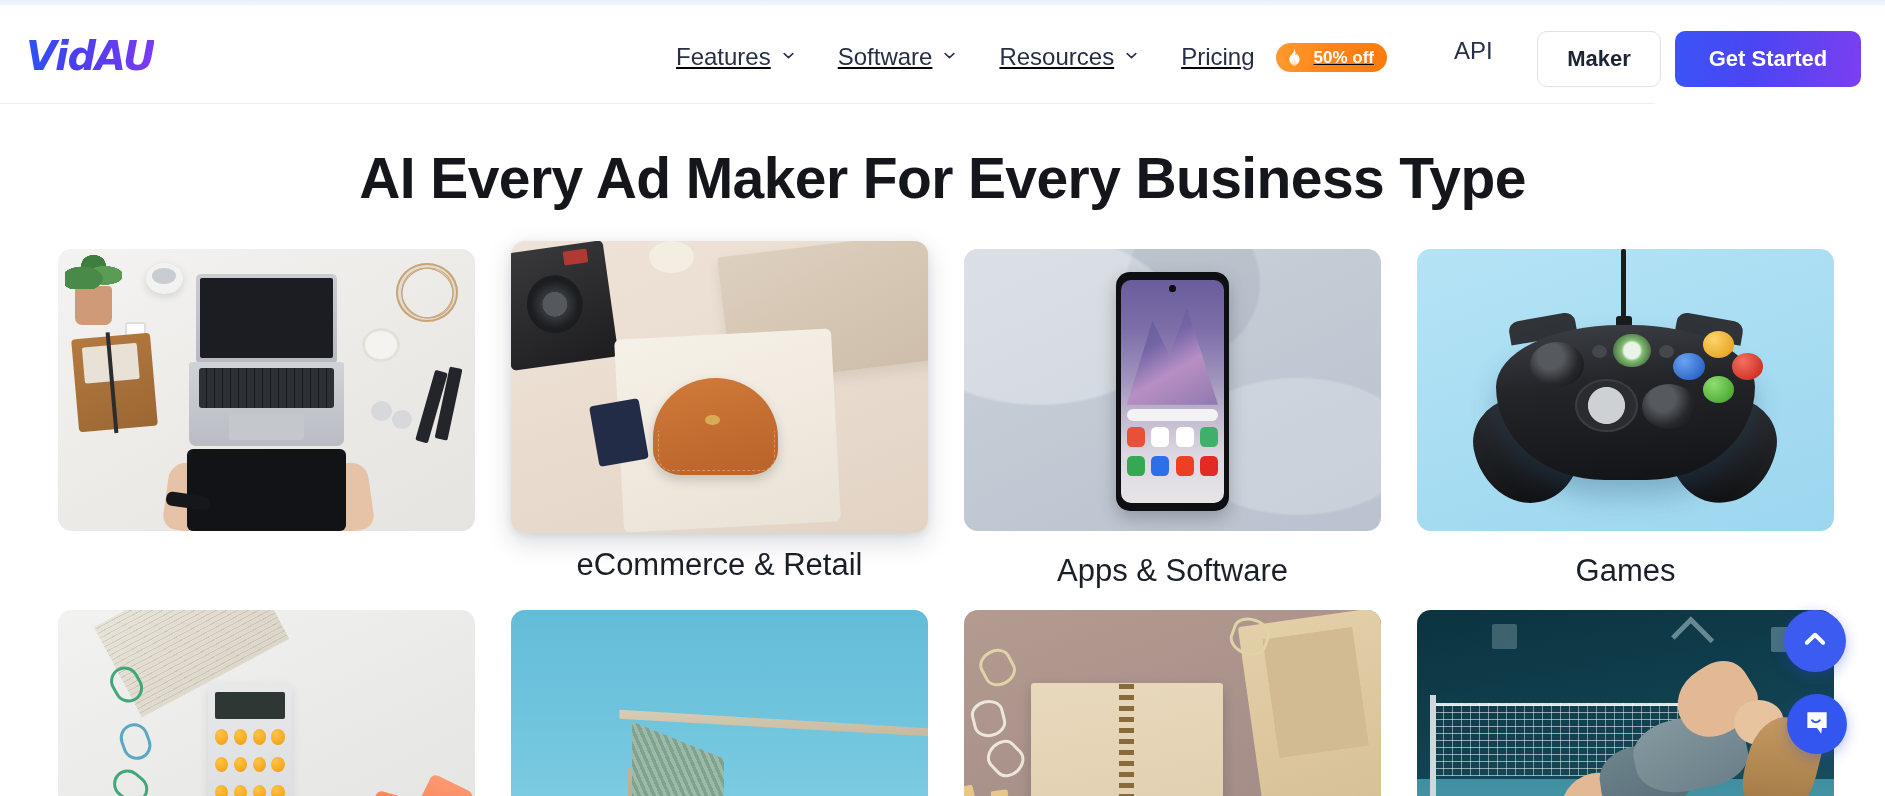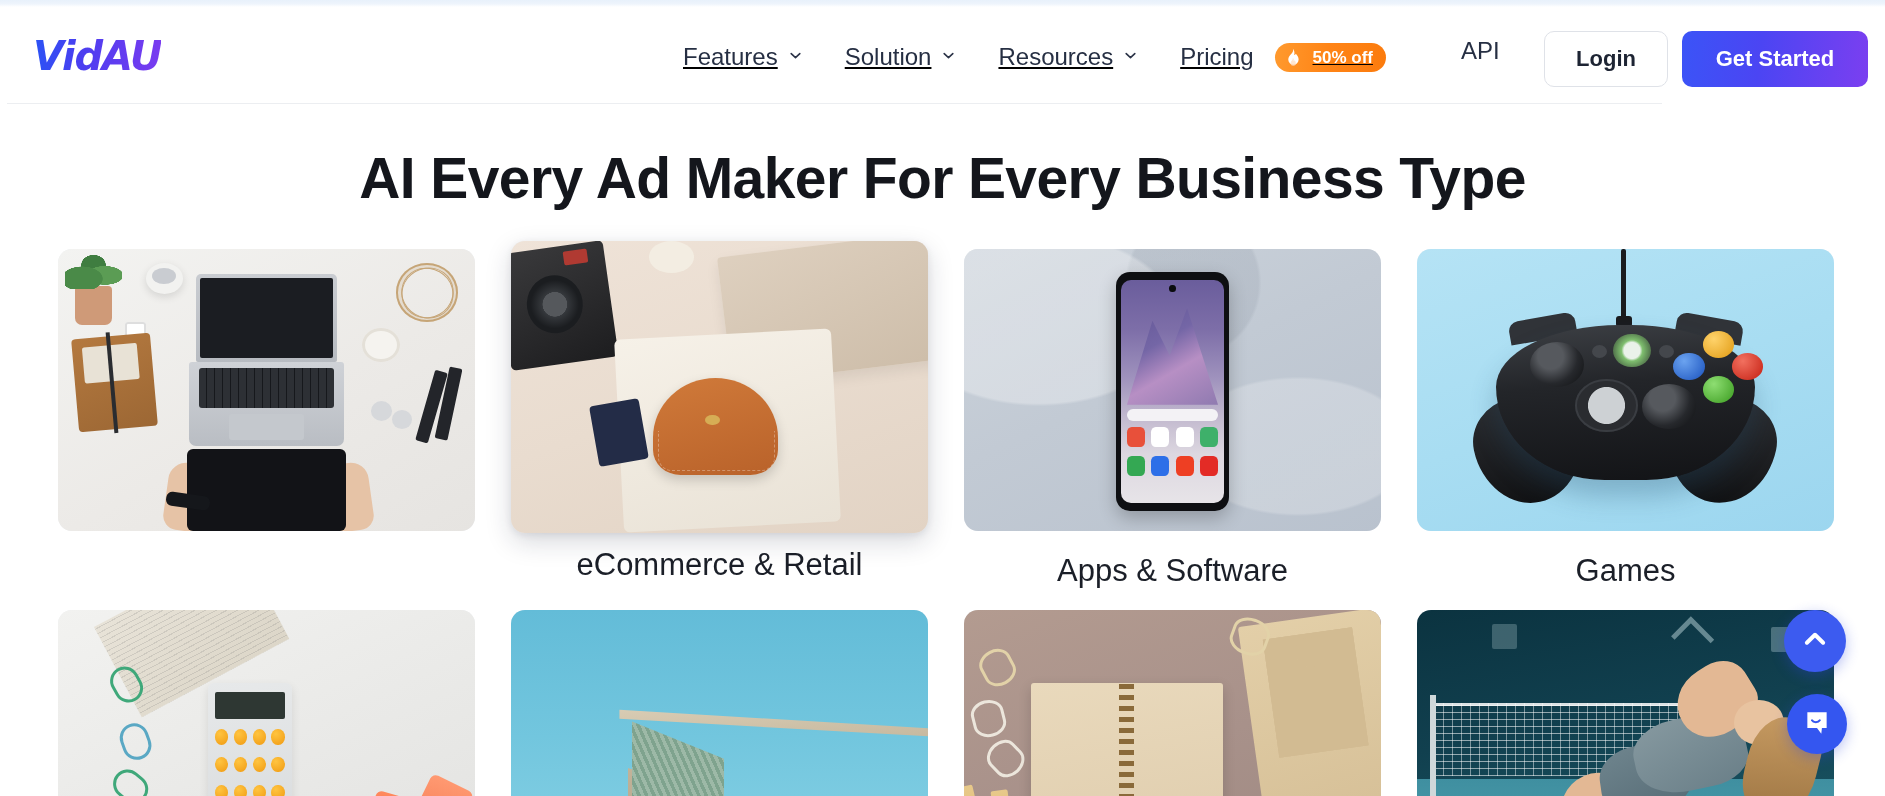--- a/index.html
+++ b/index.html
@@ -14,21 +14,21 @@
   #page { position: relative; width: 1885px; height: 796px; overflow: hidden; background:#fff; }
 
   
   .top-strip {
     position: absolute; top:0; left:0; width:1885px; height:7px;
     background: linear-gradient(to bottom, #e8f1fb 0%, #eef4fc 55%, #ffffff 100%);
   }
 
   
   .header {
-    position: absolute; top: 7px; left: 7px; width: 1655px; height: 97px;
+    position: absolute; top: 7px; left: 0; width: 1655px; height: 97px;
     background: #ffffff;
     display: flex; align-items: center;
     border-bottom: 1px solid #eceef1;
   }
   .header-shadow {
     position:absolute; top:104px; left:0; width:1885px; height:9px;
     background: linear-gradient(to bottom, rgba(245,246,248,1) 0%, rgba(255,255,255,0) 100%);
     pointer-events:none;
   }
 
@@ -323,21 +323,21 @@
       <div class="nav-item">
         <span>Features</span>
         <span class="chev">
           <svg viewBox="0 0 16 16" width="15" height="15">
               <path d="M3.4 6 8 10.3 12.6 6" fill="none" stroke="#2b3347" stroke-width="1.7" stroke-linecap="round" stroke-linejoin="round"></path>
             </svg>
         </span>
       </div>
 
       <div class="nav-item">
-        <span>Solution</span>
+        <span>Software</span>
         <span class="chev">
           <svg viewBox="0 0 16 16" width="15" height="15">
               <path d="M3.4 6 8 10.3 12.6 6" fill="none" stroke="#2b3347" stroke-width="1.7" stroke-linecap="round" stroke-linejoin="round"></path>
             </svg>
         </span>
       </div>
 
       <div class="nav-item">
         <span>Resources</span>
         <span class="chev">
@@ -356,21 +356,21 @@
               <path d="M8.2 9.3c.4 1.2-.2 1.9-.8 2.6-.6.7-1.2 1.4-1.2 2.6a2.5 2.5 0 0 0 5 0c0-1.3-.7-2.1-1.3-2.8-.3.4-.5.6-.8.7.3-1.1.1-2.2-.9-3.1z" fill="#ffd9b8" opacity=".65"></path>
             </svg>
           </span>
           <span>50% off</span>
         </span>
       </div>
 
     </div>
 
     <div class="api-link">API</div>
-    <div class="login-btn">Login</div>
+    <div class="login-btn">Maker</div>
     <div class="cta-btn">Get Started</div>
 
   </div>
   <div class="header-shadow"></div>
 
   <div class="main">
 
     <h1 class="page-title">AI Every Ad Maker For Every Business Type</h1>
 
     <div class="grid">

